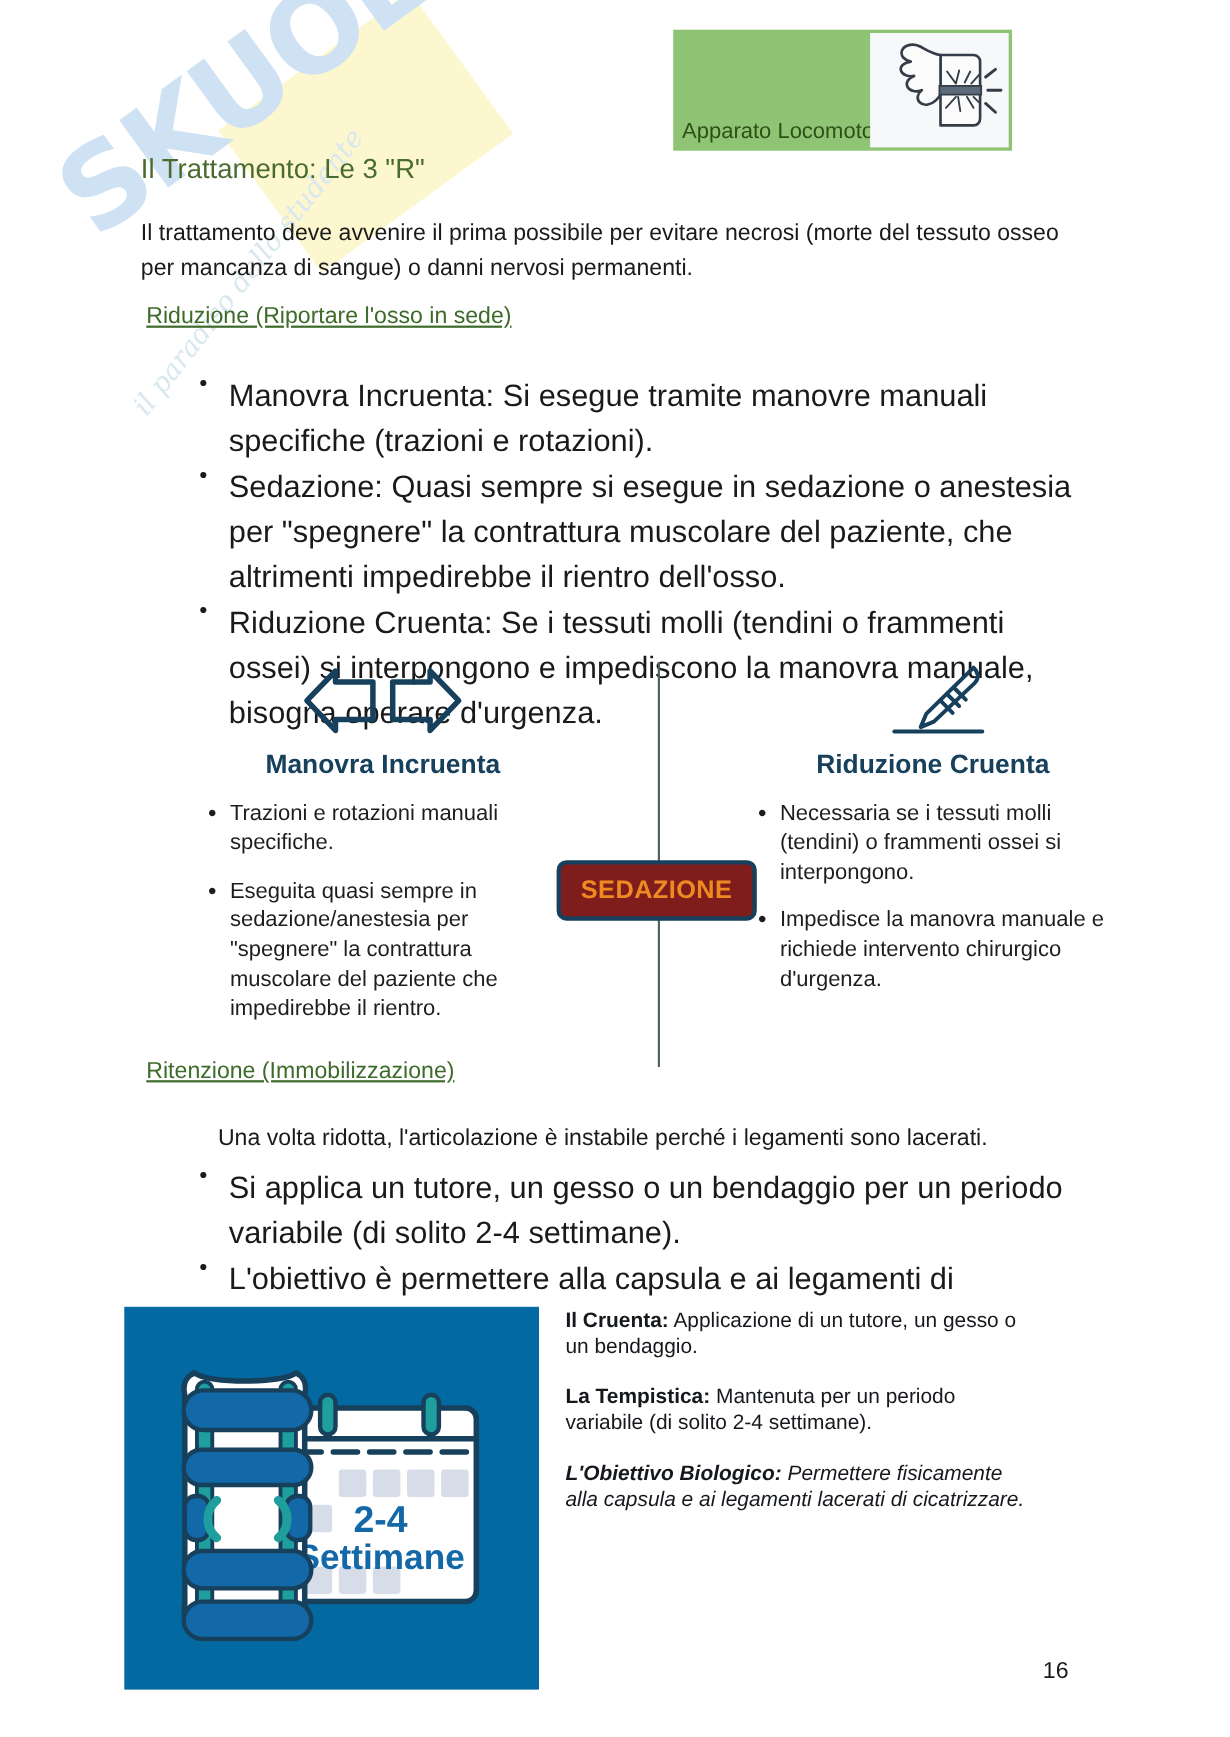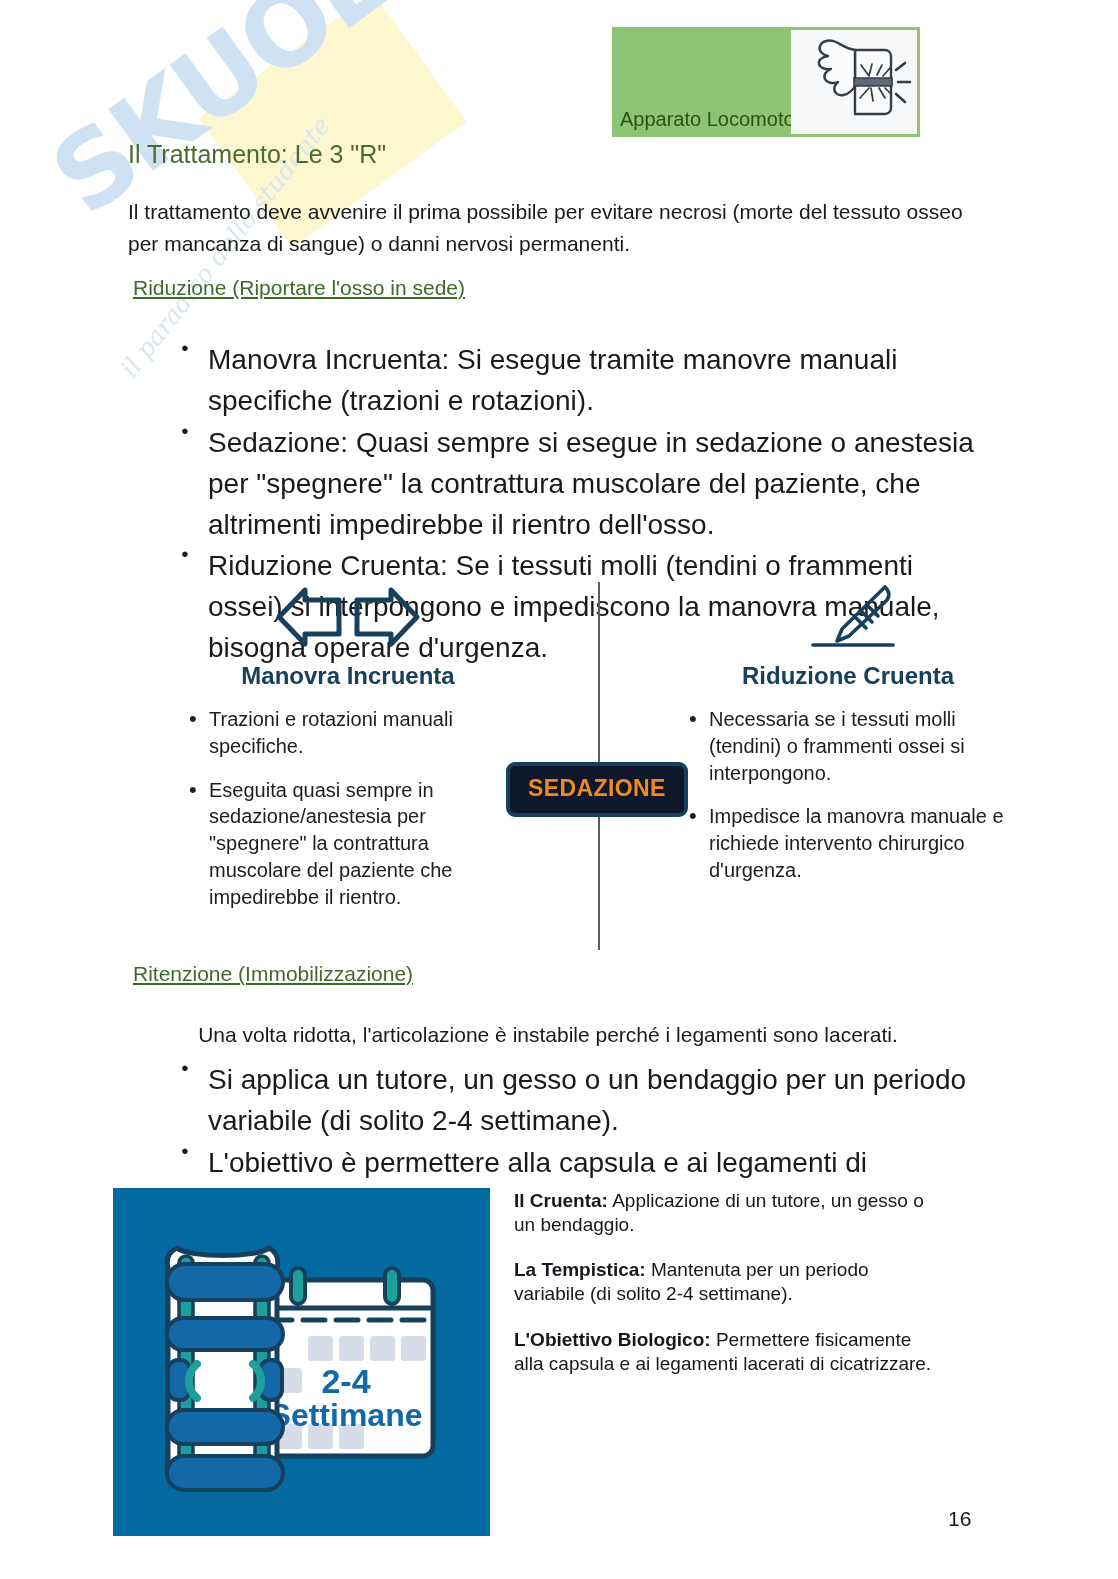--- a/index.html
+++ b/index.html
@@ -149,21 +149,21 @@
   }
   .list-riduzione { top: 340px; }
   .list-ritenzione { top: 1060px; }
 
   .p-ritenzione { top: 1019px; text-align: center; }
 
   
   .info1 {
     position: absolute;
     left: 128px;
-    top: 578px;
+    top: 598px;
     width: 900px;
     height: 375px;
     z-index: 3;
   }
   .info1-divider {
     position: absolute;
     left: 470px;
     top: 4px;
     width: 2px;
     height: 368px;
@@ -211,21 +211,21 @@
     font-size: 22px;
     color: #1d1d1d;
   }
   .sedazione-badge {
     position: absolute;
     left: 378px;
     top: 184px;
     padding: 9px 18px 11px 18px;
     border: 4px solid #17405c;
     border-radius: 9px;
-    background: #0f172a;
+    background: #7f1d1d;
     font-size: 23px;
     font-weight: bold;
     color: #ef8a22;
     letter-spacing: 0.4px;
     white-space: nowrap;
     z-index: 4;
   }
 
   
   .info2 {
@@ -247,21 +247,21 @@
   .info2-text {
     position: absolute;
     left: 401px;
     top: 1px;
     width: 420px;
     font-size: 19px;
     line-height: 1.27;
     color: #15181c;
   }
   .info2-text p { margin: 0 0 21px 0; }
-  .info2-text p:last-child { margin-bottom: 0; }
+  .info2-text p:last-child { margin-bottom: 0; font-style: italic; }
   .info2-text b { font-weight: bold; }
 
   .page-number {
     position: absolute;
     left: 948px;
     top: 1507px;
     font-size: 21px;
     color: #1a1a1a;
     z-index: 3;
   }

